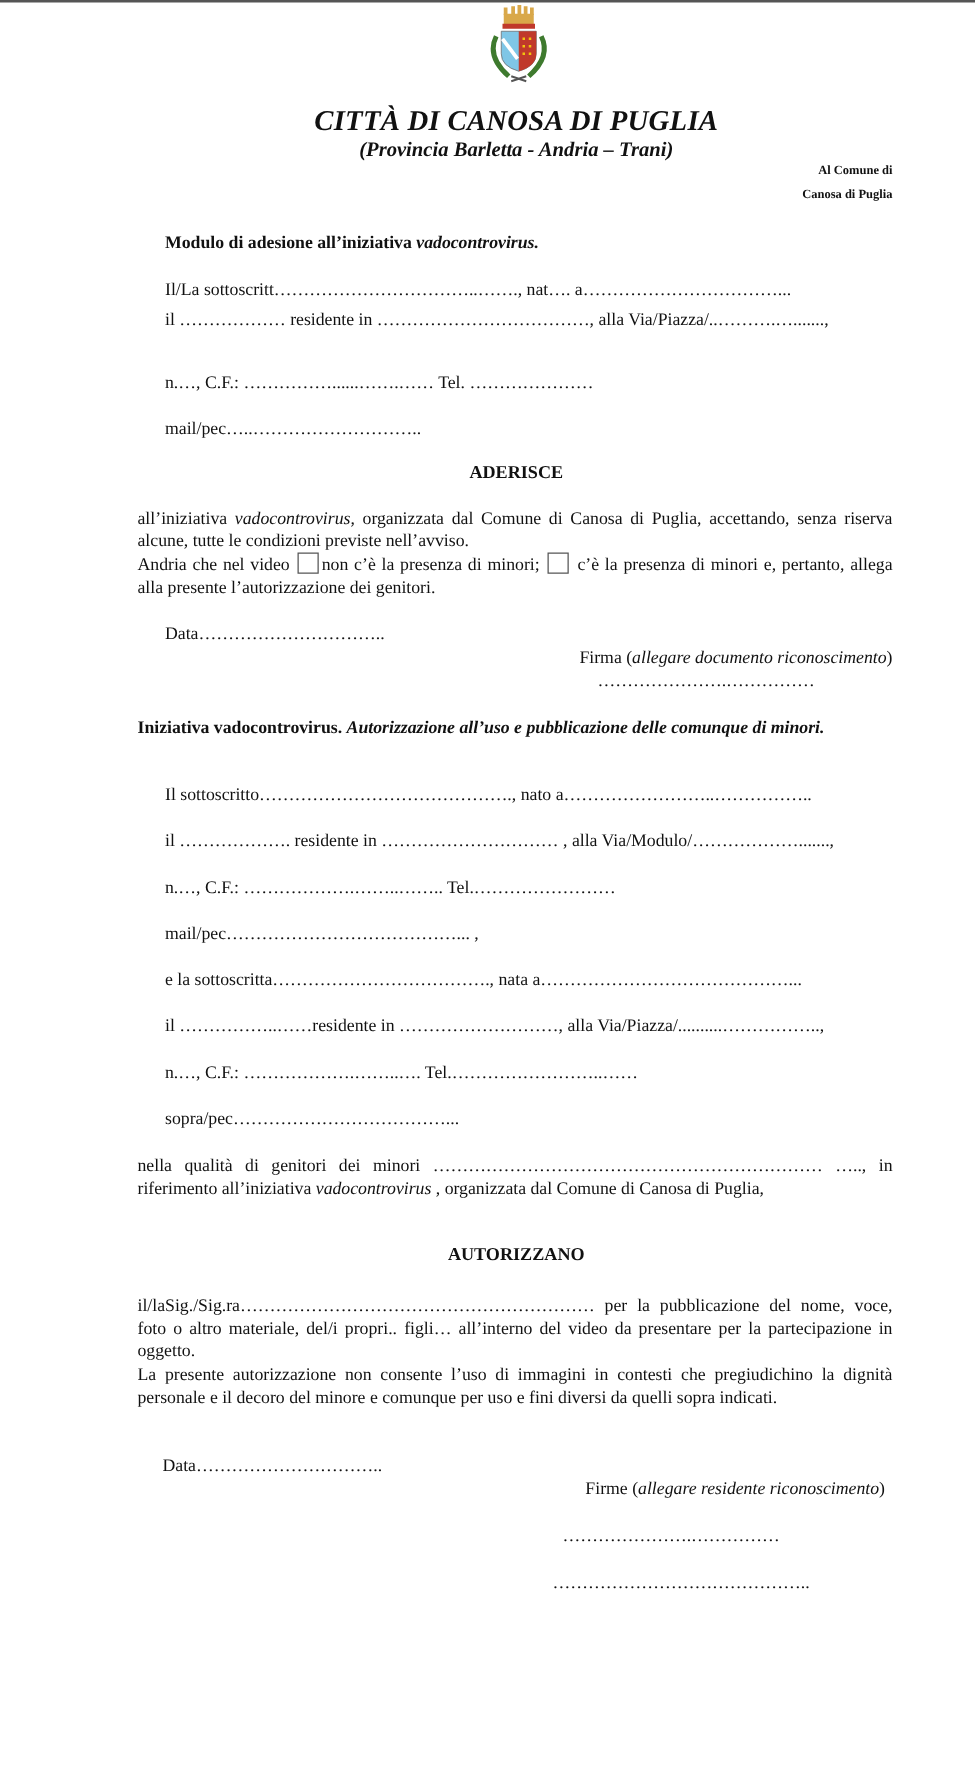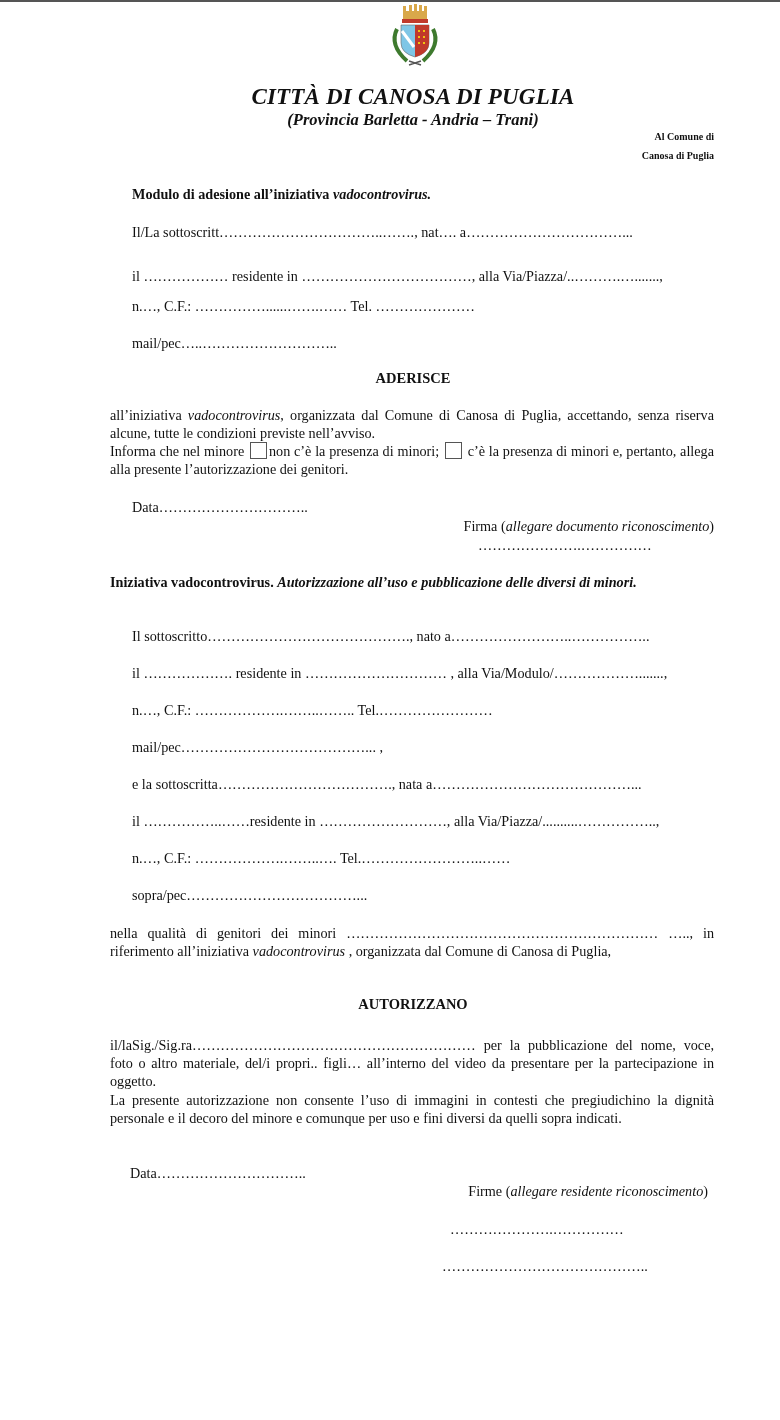--- a/index.html
+++ b/index.html
@@ -48,36 +48,36 @@
   <path d="M26 58 L38 62 M38 58 L26 62" stroke="#555" stroke-width="1.5"></path>
 </svg>
 
 <div class="title">CITTÀ DI CANOSA DI PUGLIA</div>
 <div class="subtitle">(Provincia  Barletta - Andria – Trani)</div>
 <div class="addr l1">Al Comune di</div>
 <div class="addr l2">Canosa di Puglia</div>
 
 <div class="line b" style="top:186px"><span>Modulo di adesione all’iniziativa </span><span class="i">vadocontrovirus.</span></div>
 <div class="line" style="top:224px">Il/La sottoscritt……………………………..……., nat….  a……………………………...</div>
-<div class="line" style="top:268px">il ……………… residente in ………………………………, alla Via/Piazza/..……….….......,</div>
+<div class="line" style="top:248px">il ……………… residente in ………………………………, alla Via/Piazza/..……….….......,</div>
 <div class="line" style="top:298px">n.…,  C.F.: ……………......…….…… Tel. …………………</div>
 <div class="line" style="top:335px">mail/pec…..………………………..</div>
 
 <div class="heading" style="top:370px">ADERISCE</div>
 
 <div class="para" style="top:406px">
   <span>all’iniziativa </span><span class="i">vadocontrovirus</span><span>, organizzata dal Comune di Canosa di Puglia, accettando, senza riserva alcune, tutte le condizioni previste nell’avviso.</span><br>
-  <span>Informa che nel minore </span><span class="cb"></span><span>non c’è la presenza di minori; </span><span class="cb"></span><span> c’è la presenza di minori e, pertanto, allega alla presente l’autorizzazione dei genitori.</span>
+  <span>Andria che nel video </span><span class="cb"></span><span>non c’è la presenza di minori; </span><span class="cb"></span><span> c’è la presenza di minori e, pertanto, allega alla presente l’autorizzazione dei genitori.</span>
 </div>
 
 <div class="line" style="top:499px">Data…………………………..</div>
 <div class="right" style="top:518px; right:66px"><span>Firma (</span><span class="i">allegare documento riconoscimento</span><span>)</span></div>
 <div class="right" style="top:537px; left:478px">………………….……………</div>
 
-<div class="para b" style="top:573px"><span>Iniziativa vadocontrovirus. </span><span class="i">Autorizzazione all’uso e pubblicazione delle diversi di minori.</span></div>
+<div class="para b" style="top:573px"><span>Iniziativa vadocontrovirus. </span><span class="i">Autorizzazione all’uso e pubblicazione delle comunque di minori.</span></div>
 
 <div class="line" style="top:628px">Il sottoscritto……………………………………., nato  a……………………..……………..</div>
 <div class="line" style="top:665px">il ………………. residente in ………………………… , alla Via/Modulo/……………….......,</div>
 <div class="line" style="top:702px">n.…,  C.F.: ……………….……..…….. Tel.……………………</div>
 <div class="line" style="top:739px">mail/pec…………………………………... ,</div>
 
 <div class="line" style="top:776px">e la  sottoscritta………………………………., nata  a……………………………………...</div>
 <div class="line" style="top:813px">il ……………..……residente  in ………………………, alla Via/Piazza/..........……………..,</div>
 <div class="line" style="top:850px">n.…,  C.F.: ……………….……..…. Tel.……………………..……</div>
 <div class="line" style="top:887px">sopra/pec………………………………...</div>

